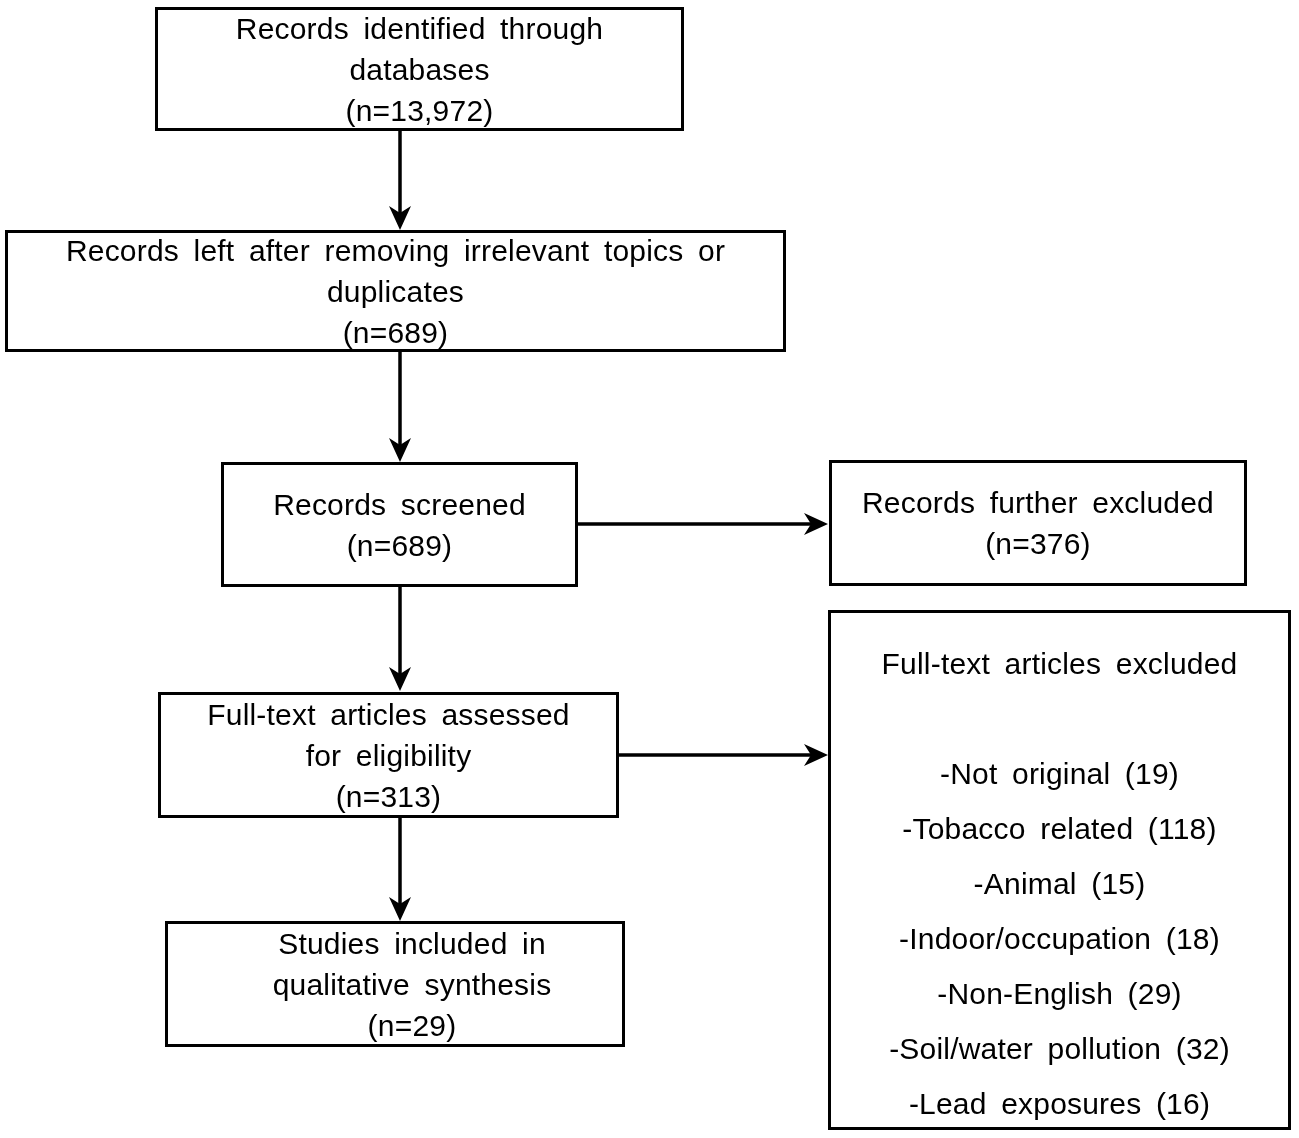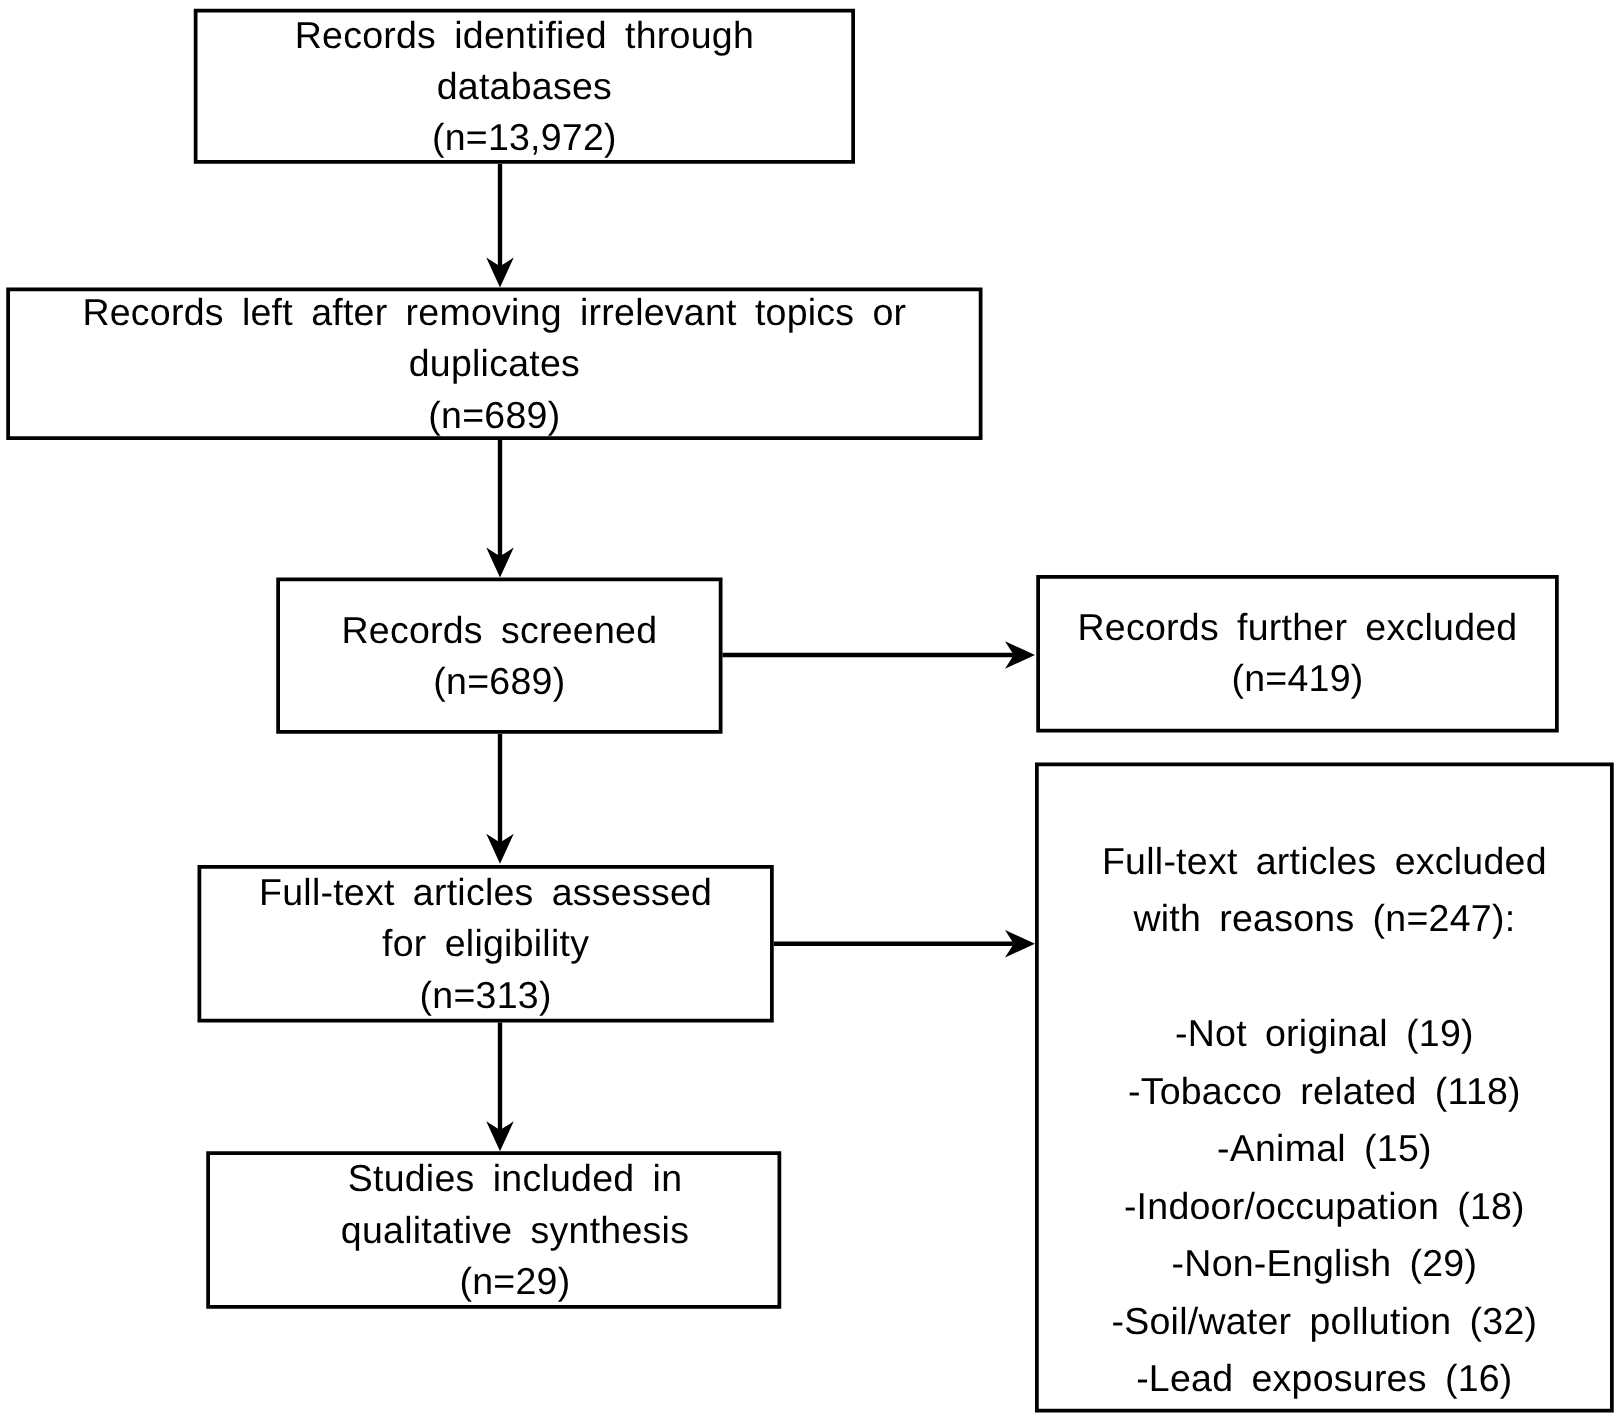--- a/index.html
+++ b/index.html
@@ -50,21 +50,21 @@
     letter-spacing: 0.2px;
   }
   .b-identified { left: 155px; top: 7px;   width: 529px; height: 124px; }
   .b-dedup      { left: 5px;   top: 230px; width: 781px; height: 122px; }
   .b-screened   { left: 221px; top: 462px; width: 357px; height: 125px; align-items: center; }
   .b-further    { left: 829px; top: 460px; width: 418px; height: 126px; }
   .b-fulltext   { left: 158px; top: 692px; width: 461px; height: 126px; }
   .b-included   { left: 165px; top: 921px; width: 460px; height: 126px; padding-left: 34px; }
   .b-reasons {
     left: 828px; top: 610px; width: 463px; height: 520px;
-    justify-content: flex-end;
+    justify-content: space-between;
     padding-top: 28px;
     line-height: 46px;
   }
   .spacer { height: 46px; }
 </style>
 </head>
 <body>
 
 <div class="canvas">
 
@@ -107,32 +107,31 @@
     <span>(n=689)</span>
   </div>
 
   <div class="box b-screened">
     <span>Records screened</span>
     <span>(n=689)</span>
   </div>
 
   <div class="box b-further">
     <span>Records further excluded</span>
-    <span>(n=419)</span>
+    <span>(n=376)</span>
   </div>
 
   <div class="box b-fulltext">
     <span>Full-text articles assessed</span>
     <span>for eligibility</span>
     <span>(n=313)</span>
   </div>
 
   <div class="box b-reasons">
     <span>Full-text articles excluded</span>
-    <span>with reasons (n=247):</span>
     <div class="spacer"></div>
     <span>-Not original (19)</span>
     <span>-Tobacco related (118)</span>
     <span>-Animal (15)</span>
     <span>-Indoor/occupation (18)</span>
     <span>-Non-English (29)</span>
     <span>-Soil/water pollution (32)</span>
     <span>-Lead exposures (16)</span>
   </div>
 

